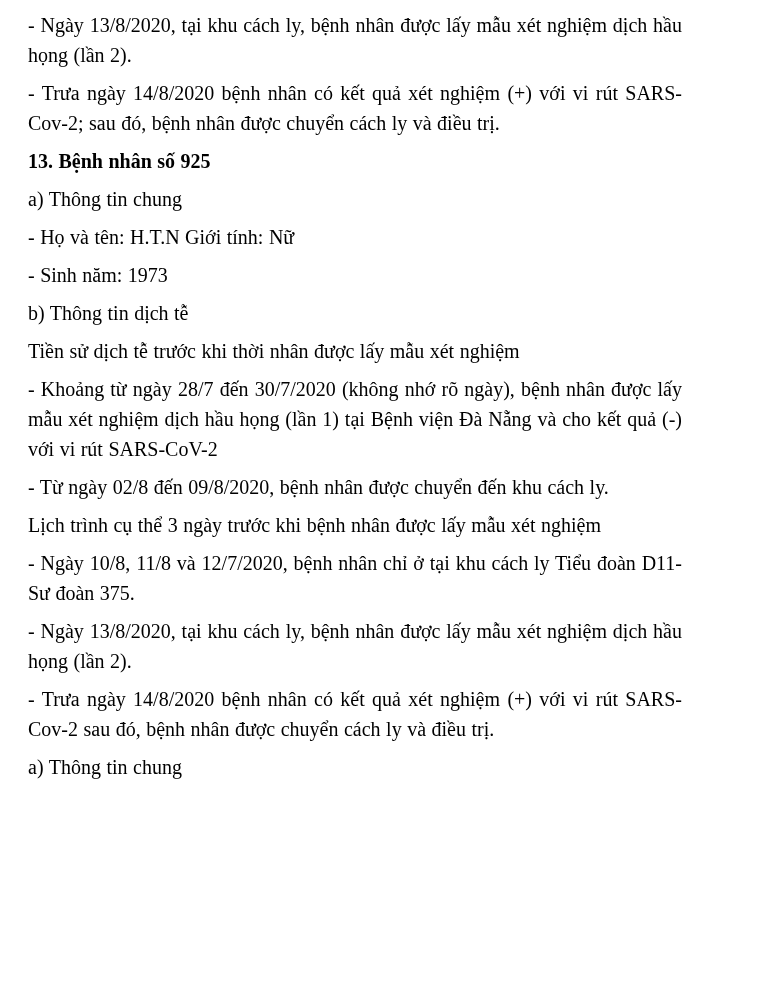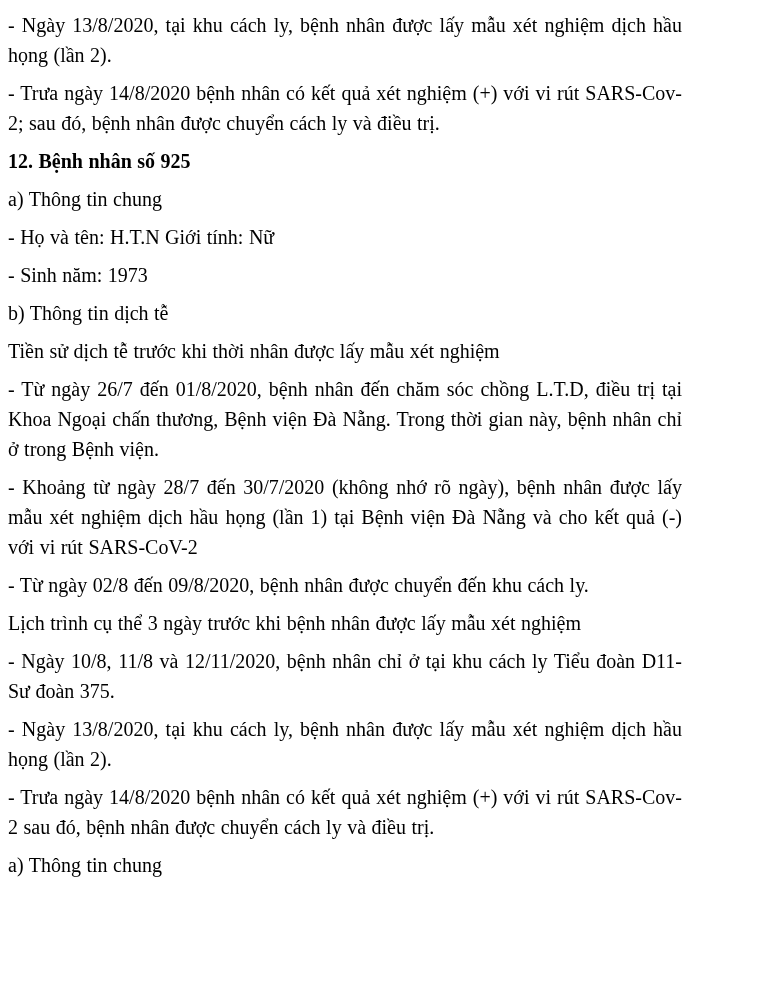--- a/index.html
+++ b/index.html
@@ -11,21 +11,21 @@
     width: 768px;
     height: 994px;
     overflow: hidden;
     font-family: "Liberation Serif", "DejaVu Serif", serif;
     color: #000000;
   }
   .page {
     box-sizing: border-box;
     width: 700px;
     height: 994px;
-    padding: 10px 18px 0 8px;
+    padding: 10px 18px 0 28px;
     background: #ffffff;
   }
   .para {
     margin: 0 0 8px 0;
     font-size: 20px;
     line-height: 30px;
     text-align: justify;
     text-justify: inter-word;
     word-spacing: 0.5px;
   }
@@ -33,27 +33,26 @@
     font-weight: bold;
     text-align: left;
   }
 </style>
 </head>
 <body>
 
 <div class="page">
   <p class="para">- Ngày 13/8/2020, tại khu cách ly, bệnh nhân được lấy mẫu xét nghiệm dịch hầu họng (lần 2).</p>
   <p class="para">- Trưa ngày 14/8/2020 bệnh nhân có kết quả xét nghiệm (+) với vi rút SARS-Cov-2; sau đó, bệnh nhân được chuyển cách ly và điều trị.</p>
-  <p class="para heading">12. Bệnh nhân số 925</p>
+  <p class="para heading">13. Bệnh nhân số 925</p>
   <p class="para">a) Thông tin chung</p>
   <p class="para">- Họ và tên: H.T.N Giới tính: Nữ</p>
   <p class="para">- Sinh năm: 1973</p>
   <p class="para">b) Thông tin dịch tễ</p>
   <p class="para">Tiền sử dịch tễ trước khi thời nhân được lấy mẫu xét nghiệm</p>
-  <p class="para">- Từ ngày 26/7 đến 01/8/2020, bệnh nhân đến chăm sóc chồng L.T.D, điều trị tại Khoa Ngoại chấn thương, Bệnh viện Đà Nẵng. Trong thời gian này, bệnh nhân chỉ ở trong Bệnh viện.</p>
   <p class="para">- Khoảng từ ngày 28/7 đến 30/7/2020 (không nhớ rõ ngày), bệnh nhân được lấy mẫu xét nghiệm dịch hầu họng (lần 1) tại Bệnh viện Đà Nẵng và cho kết quả (-) với vi rút SARS-CoV-2</p>
   <p class="para">- Từ ngày 02/8 đến 09/8/2020, bệnh nhân được chuyển đến khu cách ly.</p>
   <p class="para">Lịch trình cụ thể 3 ngày trước khi bệnh nhân được lấy mẫu xét nghiệm</p>
-  <p class="para">- Ngày 10/8, 11/8 và 12/11/2020, bệnh nhân chỉ ở tại khu cách ly Tiểu đoàn D11-Sư đoàn 375.</p>
+  <p class="para">- Ngày 10/8, 11/8 và 12/7/2020, bệnh nhân chỉ ở tại khu cách ly Tiểu đoàn D11-Sư đoàn 375.</p>
   <p class="para">- Ngày 13/8/2020, tại khu cách ly, bệnh nhân được lấy mẫu xét nghiệm dịch hầu họng (lần 2).</p>
   <p class="para">- Trưa ngày 14/8/2020 bệnh nhân có kết quả xét nghiệm (+) với vi rút SARS-Cov-2 sau đó, bệnh nhân được chuyển cách ly và điều trị.</p>
   <p class="para">a) Thông tin chung</p>
 </div>
 
 </body></html>

